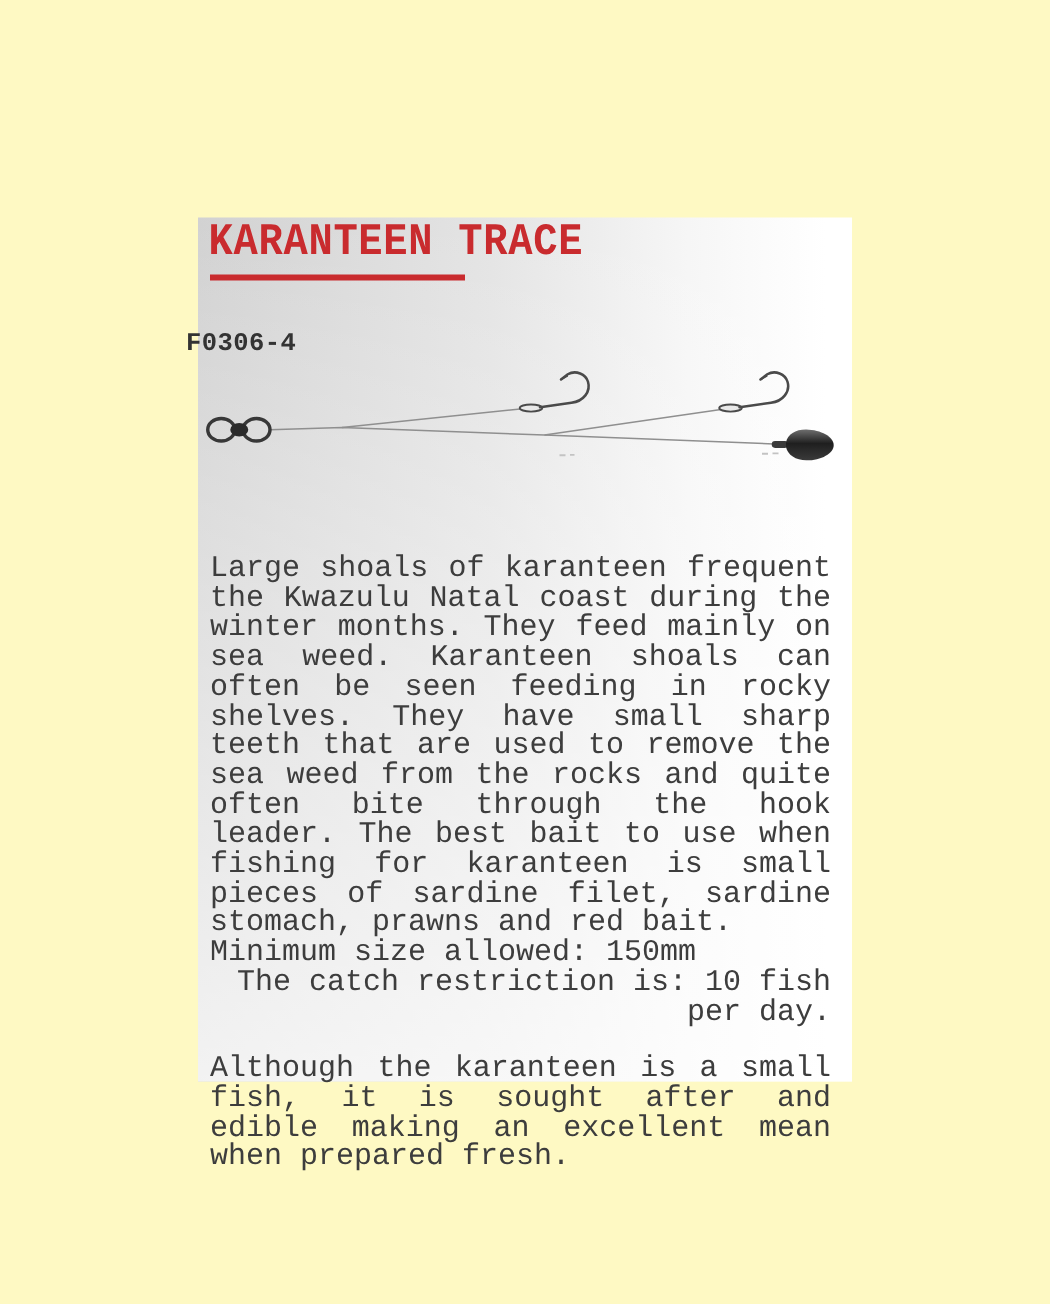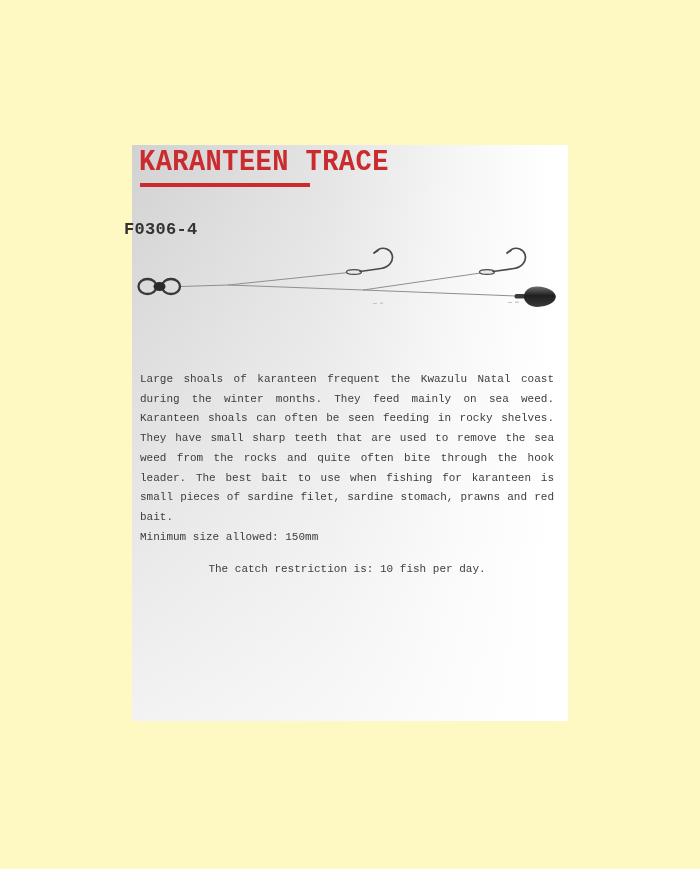--- a/index.html
+++ b/index.html
@@ -38,26 +38,26 @@
     font-size:17px;font-weight:bold;
     color:#333333;letter-spacing:0.3px;margin-top:27px;
   }
   .rig{
     position:absolute;
     left:130px;top:225px;width:440px;height:110px;
   }
   .textcol{
     position:absolute;
     left:140px;top:370px;width:414px;
-    font-size:11px;line-height:19.7px;
+    font-size:20px;line-height:19.7px;
     color:#3d3d3d;
   }
   .textcol p{margin:0;text-align:justify;}
   .textcol p.reg{text-align:left;}
-  .textcol p.reg2{margin-top:13px;text-align:center;}
+  .textcol p.reg2{margin-top:0;text-align:right;}
   .textcol p.last{margin-top:18px;}
 </style>
 </head>
 <body>
 
 <div class="page">
 
   <div class="sheet"></div>
 
   <h1 class="title">KARANTEEN TRACE</h1>
@@ -109,15 +109,16 @@
     <g>
       <rect x="384.5" y="69" width="11" height="4.6" rx="2.2" fill="#3a3a3a"></rect>
       <path d="M 394 70 C 395 64.5 400.5 61.3 407.5 61.4 C 417.5 61.6 425.5 66.3 425.8 71.6 C 426 77.2 417.5 81.9 407.5 81.9 C 400.5 81.9 395 78.2 394 73 Z" fill="url(#sinkerGrad)"></path>
     </g>
   </svg>
 
   <div class="textcol">
     <p>Large shoals of karanteen frequent the Kwazulu Natal coast during the winter months. They feed mainly on sea weed. Karanteen shoals can often be seen feeding in rocky shelves. They have small sharp teeth that are used to remove the sea weed from the rocks and quite often bite through the hook leader. The best bait to use when fishing for karanteen is small pieces of sardine filet, sardine stomach, prawns and red bait.</p>
     <p class="reg">Minimum size allowed: 150mm</p>
     <p class="reg2">The catch restriction is: 10 fish per day.</p>
+    <p class="last">Although the karanteen is a small fish, it is sought after and edible making an excellent mean when prepared fresh.</p>
   </div>
 
 </div>
 
 </body></html>

